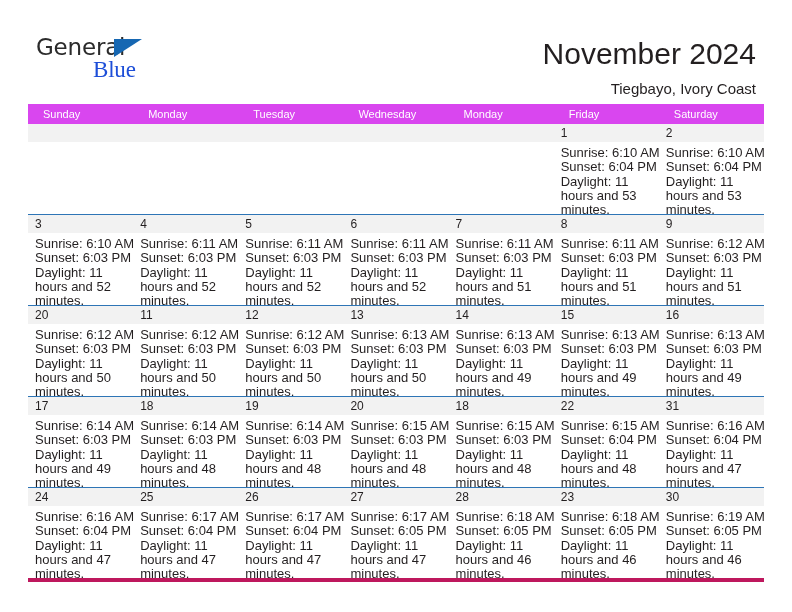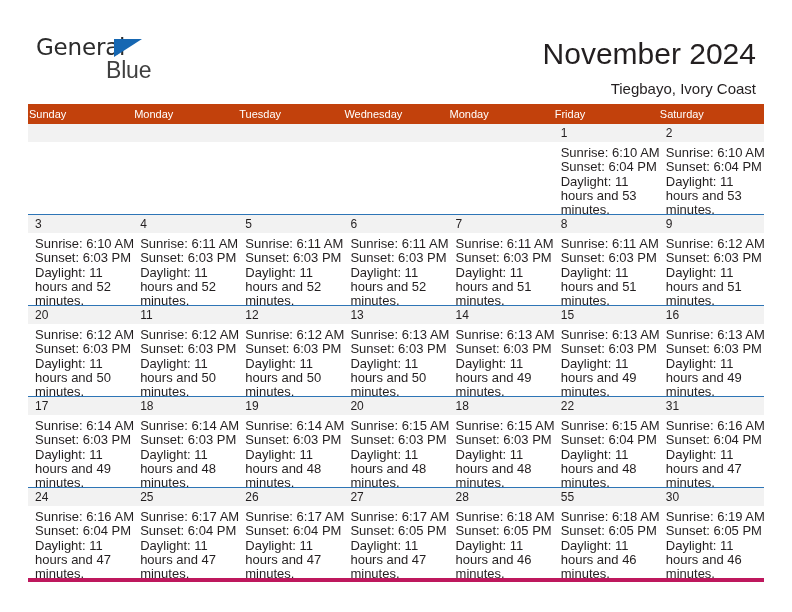--- a/index.html
+++ b/index.html
@@ -50,26 +50,26 @@
     position: absolute;
     left: 78px;
     top: 5px;
     width: 0;
     height: 0;
     border-left: 28px solid #1667b2;
     border-bottom: 18px solid transparent;
   }
   .logo-blue {
     position: absolute;
-    left: 70px;
+    left: 57px;
     top: 23px;
     font-size: 23px;
     letter-spacing: -0.2px;
-    color: #404040;
-    font-family: Liberation Sans, sans-serif;
+    color: #1d4ed8;
+    font-family: Liberation Serif, serif;
     font-weight: 400;
   }
   .title-block {
     position: absolute;
     right: 36px;
     top: 30px;
     text-align: right;
   }
   .cal-title {
     font-size: 30px;
@@ -92,26 +92,26 @@
     position: absolute;
     left: 28px;
     top: 104px;
     width: 736px;
     border-collapse: collapse;
     table-layout: fixed;
   }
   .calendar col { width: 105.14px; }
 
   .dow-row th {
-    background: #c2410c;
+    background: #d946ef;
     color: #ffffff;
     font-size: 11px;
     font-weight: 400;
     text-align: left;
-    padding: 4px 0 4px 1px;
+    padding: 4px 0 4px 15px;
     height: 20px;
     box-sizing: border-box;
     border: none;
     font-family: "Liberation Sans", sans-serif;
   }
 
   .week-row td {
     vertical-align: top;
     padding: 0;
     border: none;
@@ -497,21 +497,21 @@
               <span class="daynum">28</span>
               <div class="details">
                 <div>Sunrise: 6:18 AM</div>
                 <div>Sunset: 6:05 PM</div>
                 <div class="wrap">Daylight: 11 hours and 46 minutes.</div>
               </div>
             </div>
           </td>
           <td>
             <div class="cell-inner">
-              <span class="daynum">55</span>
+              <span class="daynum">23</span>
               <div class="details">
                 <div>Sunrise: 6:18 AM</div>
                 <div>Sunset: 6:05 PM</div>
                 <div class="wrap">Daylight: 11 hours and 46 minutes.</div>
               </div>
             </div>
           </td>
           <td>
             <div class="cell-inner">
               <span class="daynum">30</span>

